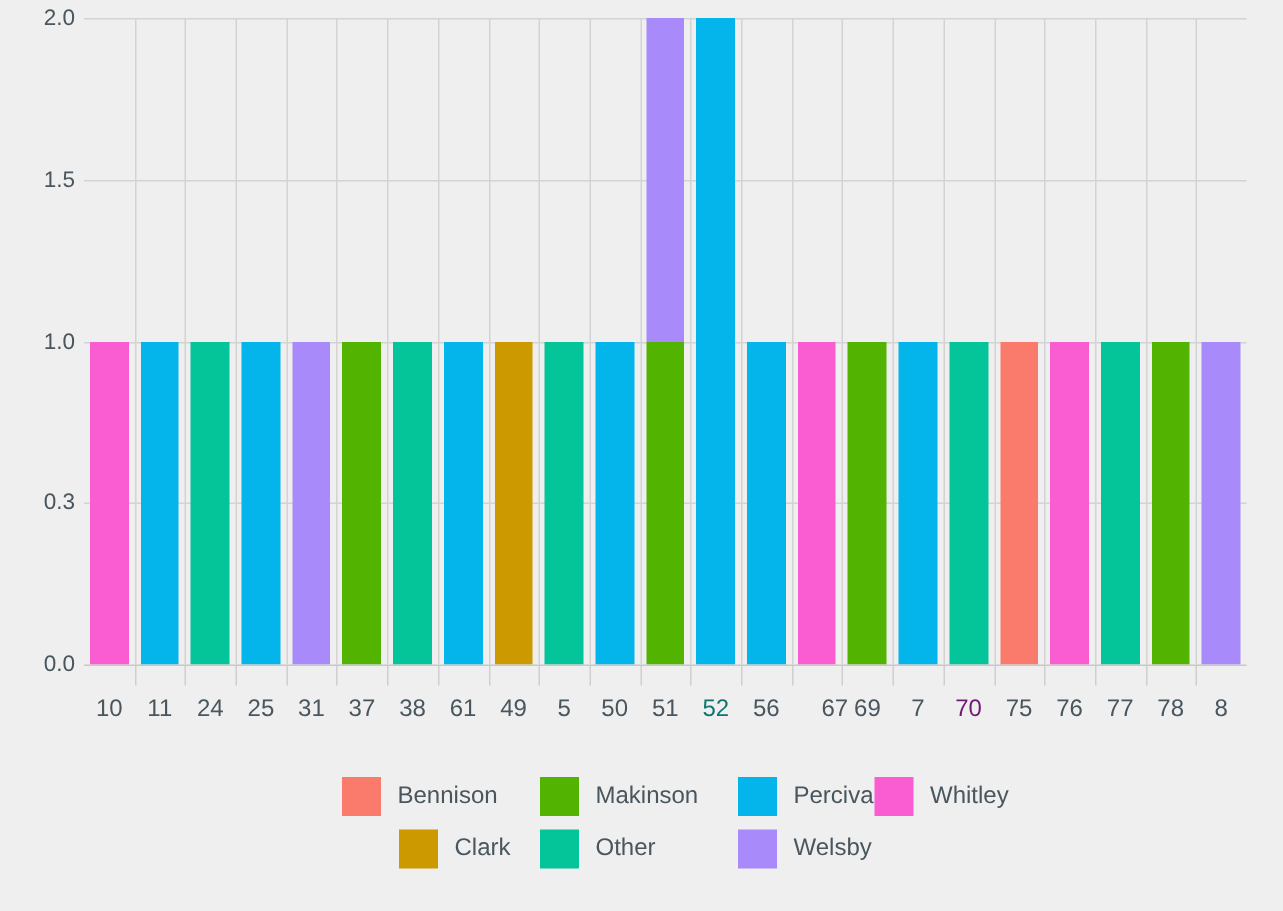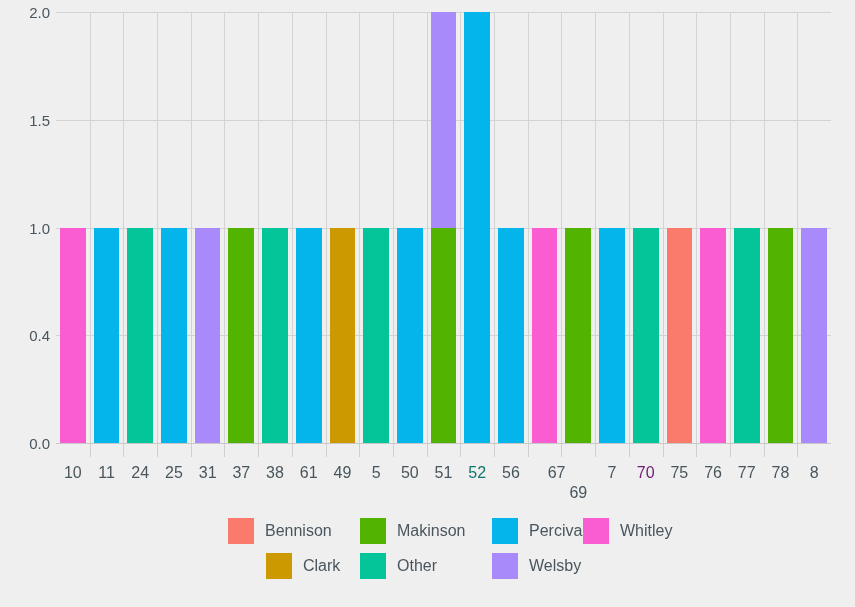--- a/index.html
+++ b/index.html
@@ -150,21 +150,21 @@
     white-space: nowrap;
   }
 </style>
 </head>
 <body>
 
 <div id="chart-root">
 
   <div class="ylabels">
       <div class="ytick-label" style="top: 443px; color: rgb(73, 86, 94);">0.0</div>
-      <div class="ytick-label" style="top: 335.25px; color: rgb(73, 86, 94);">0.4</div>
+      <div class="ytick-label" style="top: 335.25px; color: rgb(73, 86, 94);">0.3</div>
       <div class="ytick-label" style="top: 227.5px; color: rgb(73, 86, 94);">1.0</div>
       <div class="ytick-label" style="top: 119.75px; color: rgb(73, 86, 94);">1.5</div>
       <div class="ytick-label" style="top: 12px; color: rgb(73, 86, 94);">2.0</div>
     </div>
 
   <div class="plot-area">
       <div class="grid-h" style="top: 323.25px; background: rgb(211, 211, 211);"></div>
       <div class="grid-h" style="top: 215.5px; background: rgb(211, 211, 211);"></div>
       <div class="grid-h" style="top: 107.75px; background: rgb(211, 211, 211);"></div>
       <div class="grid-h" style="top: 0px; background: rgb(211, 211, 211);"></div>
@@ -301,21 +301,21 @@
       <div class="xtick-label" style="left: 185.326px; color: rgb(73, 86, 94);">37</div>
       <div class="xtick-label" style="left: 219.022px; color: rgb(73, 86, 94);">38</div>
       <div class="xtick-label" style="left: 252.717px; color: rgb(73, 86, 94);">61</div>
       <div class="xtick-label" style="left: 286.413px; color: rgb(73, 86, 94);">49</div>
       <div class="xtick-label" style="left: 320.109px; color: rgb(73, 86, 94);">5</div>
       <div class="xtick-label" style="left: 353.804px; color: rgb(73, 86, 94);">50</div>
       <div class="xtick-label" style="left: 387.5px; color: rgb(73, 86, 94);">51</div>
       <div class="xtick-label" style="left: 421.196px; color: #0f766e;">52</div>
       <div class="xtick-label" style="left: 454.891px; color: rgb(73, 86, 94);">56</div>
       <div class="xtick-label" style="left: 488.587px; color: rgb(73, 86, 94); margin-left: 12px;">67</div>
-      <div class="xtick-label" style="left: 522.283px; color: rgb(73, 86, 94); margin-top: 20px;">69</div>
+      <div class="xtick-label" style="left: 522.283px; color: rgb(73, 86, 94);">69</div>
       <div class="xtick-label" style="left: 555.978px; color: rgb(73, 86, 94);">7</div>
       <div class="xtick-label" style="left: 589.674px; color: #701a75;">70</div>
       <div class="xtick-label" style="left: 623.37px; color: rgb(73, 86, 94);">75</div>
       <div class="xtick-label" style="left: 657.065px; color: rgb(73, 86, 94);">76</div>
       <div class="xtick-label" style="left: 690.761px; color: rgb(73, 86, 94);">77</div>
       <div class="xtick-label" style="left: 724.457px; color: rgb(73, 86, 94);">78</div>
       <div class="xtick-label" style="left: 758.152px; color: rgb(73, 86, 94);">8</div>
     </div>
 
   <div class="legend">

